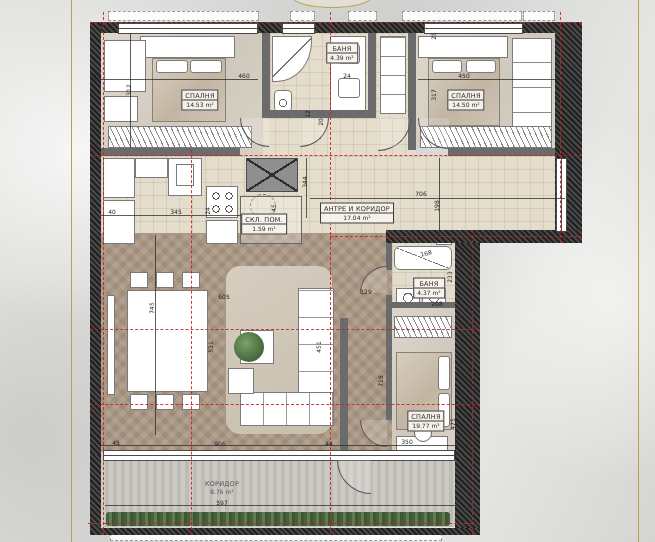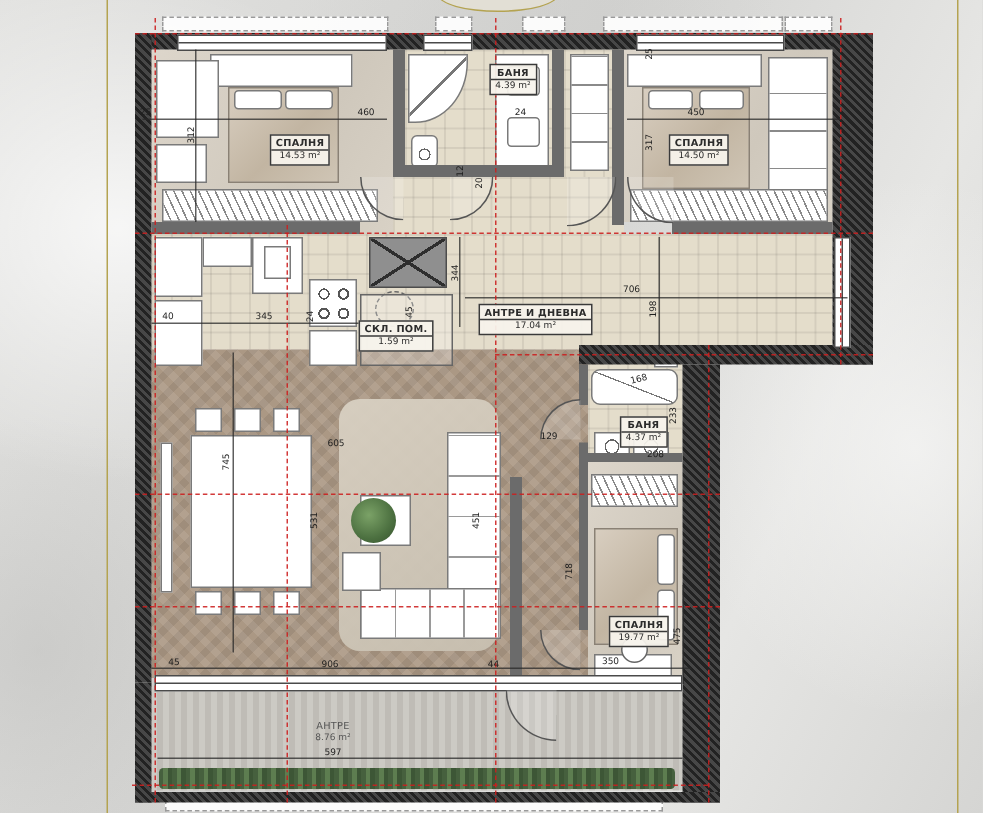--- a/index.html
+++ b/index.html
@@ -82,21 +82,21 @@
   .arc.tl{border-width:1px 0 0 1px;border-radius:100% 0 0 0}
   
   .dl{position:absolute;z-index:5;background:rgba(40,40,40,.75)}
   .axh{position:absolute;z-index:6;height:0;border-top:1.3px dashed #cc1f1f;opacity:.88}
   .axv{position:absolute;z-index:6;width:0;border-left:1.3px dashed #cc1f1f;opacity:.88}
   
   .dim{position:absolute;z-index:8;font-size:6px;line-height:7px;color:#1f1f1f;white-space:nowrap}
   .room-label{position:absolute;z-index:9;transform:translate(-50%,-50%);
     border:1px solid #3a3a3a;background:rgba(246,243,236,.94);text-align:center;
     max-width:74px;color:#2c2c2c}
-  .room-label .rl-name{font-size:6.5px;line-height:8px;padding:1px 3px 0;border-bottom:1px solid #3a3a3a;font-weight:bold;letter-spacing:.2px}
+  .room-label .rl-name{font-size:6.5px;line-height:8px;padding:1px 3px 0;border-bottom:1px solid #3a3a3a;font-weight:normal;letter-spacing:.2px}
   .room-label .rl-area{font-size:6px;line-height:8px;padding:0 3px 1px}
   .room-label.unboxed{border:none;background:transparent}
   .room-label.unboxed .rl-name{border-bottom:none;font-weight:normal;color:#555}
   .room-label.unboxed .rl-area{color:#555}
 </style>
 </head>
 <body>
 
 <div class="gold-frame"></div>
 <div class="gold-oval"></div>
@@ -248,37 +248,37 @@
     </div>
     <div class="room-label" style="left: 342px; top: 53px;">
       <div class="rl-name">БАНЯ</div>
       <div class="rl-area">4.39 m²</div>
     </div>
     <div class="room-label" style="left: 466px; top: 100px;">
       <div class="rl-name">СПАЛНЯ</div>
       <div class="rl-area">14.50 m²</div>
     </div>
     <div class="room-label" style="left: 357px; top: 213px;">
-      <div class="rl-name">АНТРЕ И ДНЕВНА</div>
+      <div class="rl-name">АНТРЕ И КОРИДОР</div>
       <div class="rl-area">17.04 m²</div>
     </div>
     <div class="room-label" style="left: 264px; top: 224px;">
       <div class="rl-name">СКЛ. ПОМ.</div>
       <div class="rl-area">1.59 m²</div>
     </div>
     <div class="room-label" style="left: 429px; top: 288px;">
       <div class="rl-name">БАНЯ</div>
       <div class="rl-area">4.37 m²</div>
     </div>
     <div class="room-label" style="left: 426px; top: 421px;">
       <div class="rl-name">СПАЛНЯ</div>
       <div class="rl-area">19.77 m²</div>
     </div>
     <div class="room-label unboxed" style="left: 222px; top: 488px;">
-      <div class="rl-name">АНТРЕ</div>
+      <div class="rl-name">КОРИДОР</div>
       <div class="rl-area">8.76 m²</div>
     </div>
     <span class="dim" style="left: 97px; top: 75px; transform: translate(-50%, -50%) rotate(0deg);">25</span>
     <span class="dim" style="left: 128px; top: 90px; transform: translate(-50%, -50%) rotate(-90deg);">312</span>
     <span class="dim" style="left: 244px; top: 75px; transform: translate(-50%, -50%) rotate(0deg);">460</span>
     <span class="dim" style="left: 347px; top: 75px; transform: translate(-50%, -50%) rotate(0deg);">24</span>
     <span class="dim" style="left: 464px; top: 75px; transform: translate(-50%, -50%) rotate(0deg);">450</span>
     <span class="dim" style="left: 433px; top: 36px; transform: translate(-50%, -50%) rotate(-90deg);">25</span>
     <span class="dim" style="left: 433px; top: 95px; transform: translate(-50%, -50%) rotate(-90deg);">317</span>
     <span class="dim" style="left: 307px; top: 114px; transform: translate(-50%, -50%) rotate(-90deg);">12</span>

